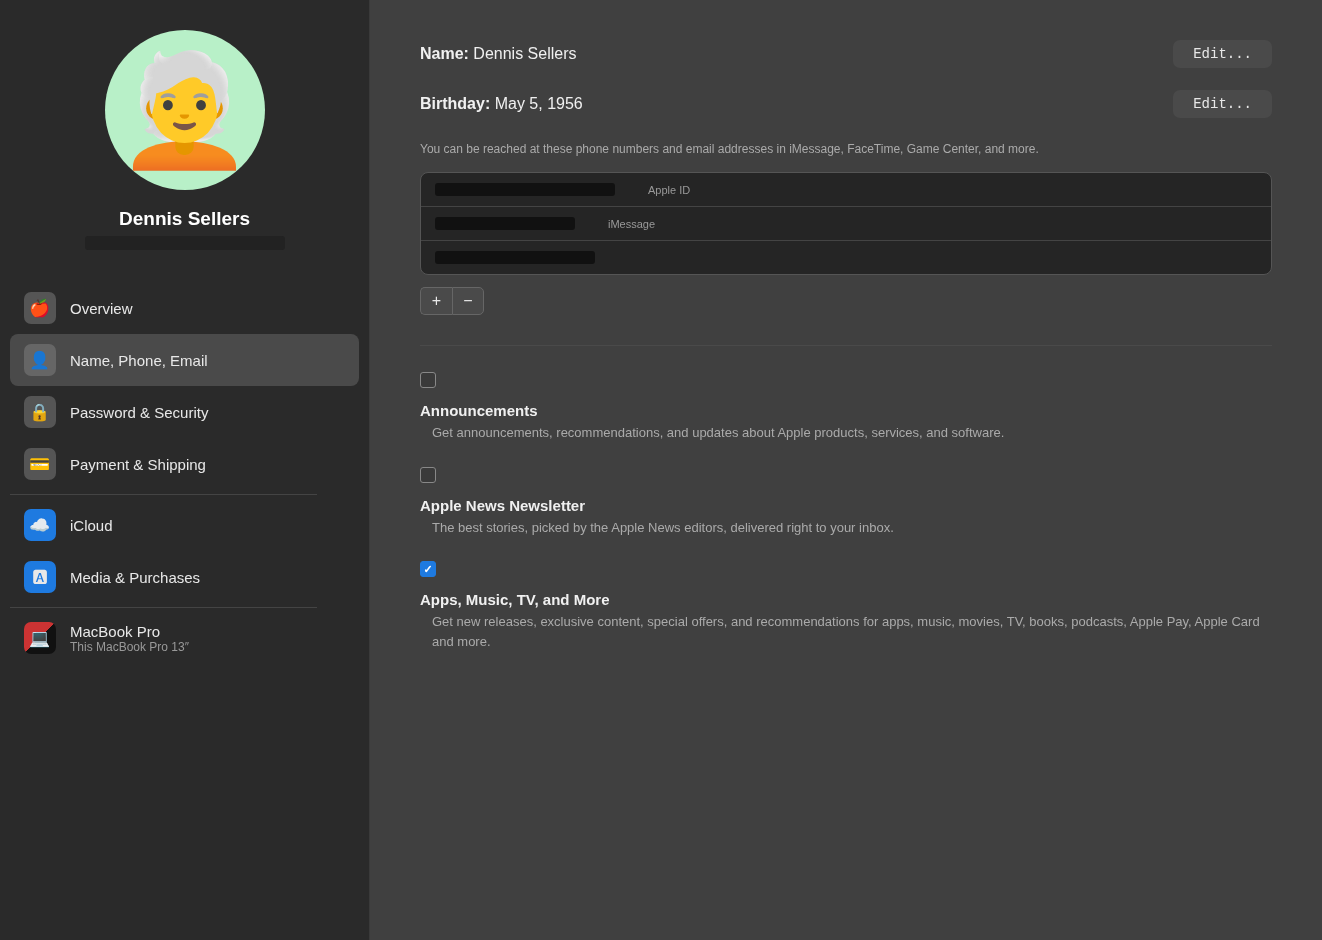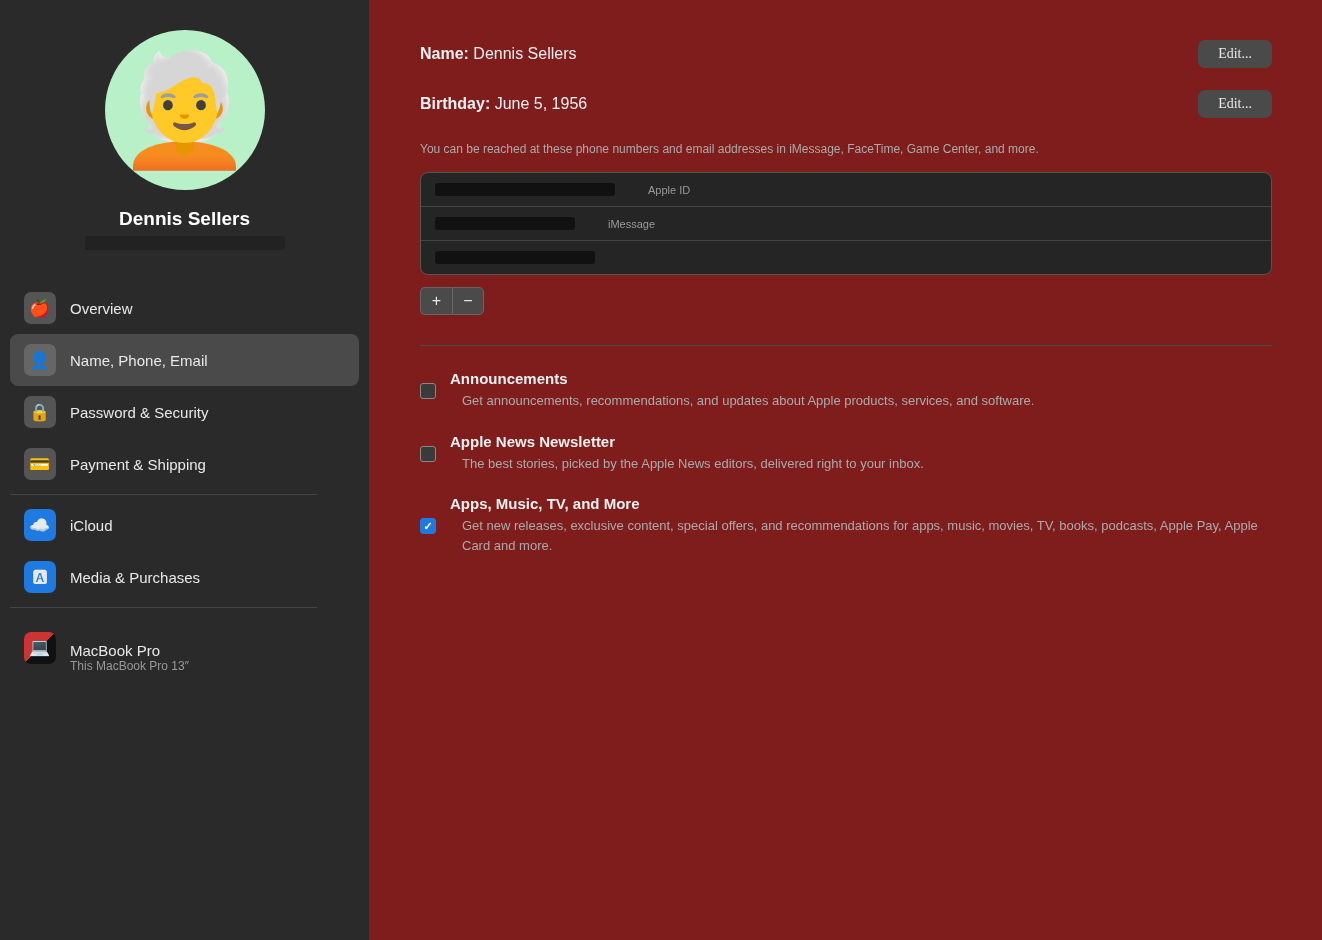--- a/index.html
+++ b/index.html
@@ -103,33 +103,32 @@
     .nav-icon.dark-gray { background: #555; }
     .nav-icon.gray-circle { background: #666; }
     .nav-icon.blue { background: #1e7ae0; }
     .nav-icon.blue-app { background: #1e7ae0; }
     .nav-icon.macbook { background: linear-gradient(135deg, #cc3333 0%, #cc3333 50%, #111 50%); }
 
     .nav-item-sub {
       display: flex;
       flex-direction: column;
       gap: 0;
-      margin-top: 20px;
     }
 
     .nav-item-sublabel {
       font-size: 12px;
       color: #999;
       text-align: center;
     }
 
     
     .main-content {
       flex: 1;
-      background: #7f1d1d;
+      background: #404040;
       padding: 40px 50px 40px 50px;
       overflow-y: auto;
     }
 
     .row-field {
       display: flex;
       align-items: center;
       justify-content: space-between;
       margin-bottom: 22px;
     }
@@ -144,21 +143,21 @@
     }
 
     .edit-button {
       background: #4a4a4a;
       color: #e8e8e8;
       border: none;
       border-radius: 7px;
       padding: 6px 20px;
       font-size: 14px;
       cursor: pointer;
-      font-family: Liberation Serif, serif;
+      font-family: Liberation Mono, monospace;
     }
 
     .section-label {
       font-size: 16px;
       font-weight: 700;
       margin-bottom: 6px;
       color: #f0f0f0;
     }
 
     .section-desc {
@@ -234,21 +233,22 @@
       border: none;
       border-top: 1px solid #4a4a4a;
       margin: 10px 0 24px 0;
     }
 
     
     .subscription-item {
       display: flex;
       gap: 14px;
       margin-bottom: 22px;
-      align-items: center;
+      align-items: flex-start;
+      flex-direction: column;
     }
 
     .checkbox {
       width: 16px;
       height: 16px;
       border-radius: 3px;
       border: 1.5px solid #888;
       background: #3a3a3a;
       flex-shrink: 0;
       margin-top: 2px;
@@ -337,21 +337,21 @@
 
   <div class="row-field">
     <div class="row-field-label">
       <strong>Name:</strong> <span id="name-val">Dennis Sellers</span>
     </div>
     <button class="edit-button">Edit...</button>
   </div>
 
   <div class="row-field">
     <div class="row-field-label">
-      <strong>Birthday:</strong> <span id="birthday-val">June 5, 1956</span>
+      <strong>Birthday:</strong> <span id="birthday-val">May 5, 1956</span>
     </div>
     <button class="edit-button">Edit...</button>
   </div>
 
   <div class="section-desc">You can be reached at these phone numbers and email addresses in iMessage, FaceTime, Game Center, and more.</div>
 
   <div class="contact-box" id="contact-box">
       <div class="contact-row">
         <div class="redacted-bar" style="width: 180px;"></div>
         <span class="contact-badge">Apple ID</span>

